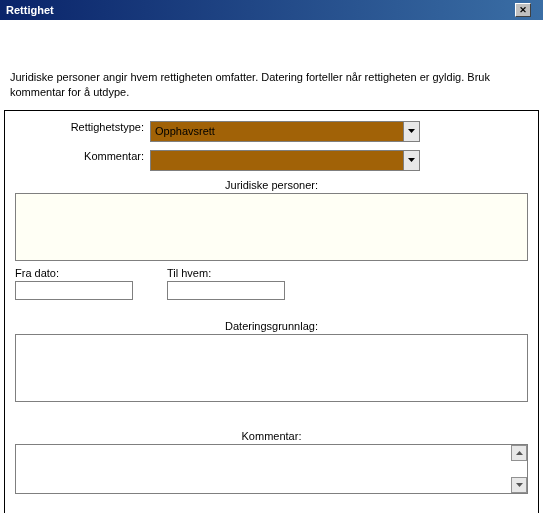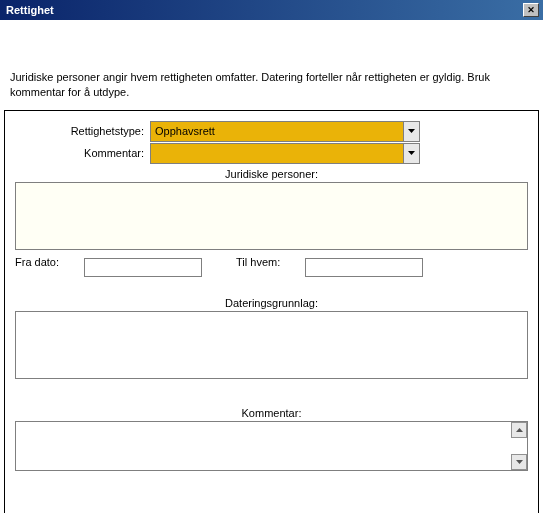--- a/index.html
+++ b/index.html
@@ -11,21 +11,21 @@
     width: 543px;
     height: 513px;
     overflow: hidden;
   }
   .titlebar {
     background: linear-gradient(to right, #0a246a, #3a6ea5);
     color: #fff;
     height: 20px;
     display: flex;
     align-items: center;
-    padding: 0 4px 0 6px;
+    padding: 0 12px 0 6px;
     font-weight: bold;
     font-size: 11px;
   }
   .titlebar .title { flex: 1; }
   .close-btn {
     width: 16px; height: 14px;
     background: #c0c0c0;
     border: 1px solid #fff;
     border-right-color: #404040;
     border-bottom-color: #404040;
@@ -48,42 +48,41 @@
   }
   .panel {
     margin: 0 4px 4px 4px;
     border: 1px solid #000;
     padding: 10px 10px 8px 10px;
     height: 410px;
     position: relative;
   }
   .row {
     display: flex;
-    align-items: center;
-    margin-bottom: 1px;
+    margin-bottom: 8px;
   }
   .row label {
     width: 135px;
     text-align: right;
     padding-right: 6px;
   }
   .combo {
     flex: 0 0 270px;
     display: flex;
     height: 21px;
   }
   .combo input {
     flex: 1;
     border: 1px solid #7f7f7f;
     border-right: none;
     padding: 2px 4px;
     font-family: inherit;
     font-size: 11px;
     height: 21px;
-    background: #eab308;
+    background: #a16207;
   }
   .combo .dd {
     width: 17px;
     height: 21px;
     border: 1px solid #7f7f7f;
     background: #e8e8e8;
     display: flex;
     align-items: center;
     justify-content: center;
     cursor: pointer;
@@ -104,21 +103,21 @@
     padding: 2px;
   }
   .bigbox.white { background: #fff; }
   .juridiske { height: 68px; }
   .daterings { height: 68px; }
   .dates {
     display: flex;
     gap: 34px;
     margin-top: 4px;
   }
-  .datecol { display: flex; flex-direction: row; gap: 25px; }
+  .datecol { display: flex; flex-direction: column; }
   .dateinp {
     width: 118px;
     height: 19px;
     border: 1px solid #7f7f7f;
     padding: 2px 4px;
     font-family: inherit;
     font-size: 11px;
     margin-top: 2px;
   }
   .kommbox {

